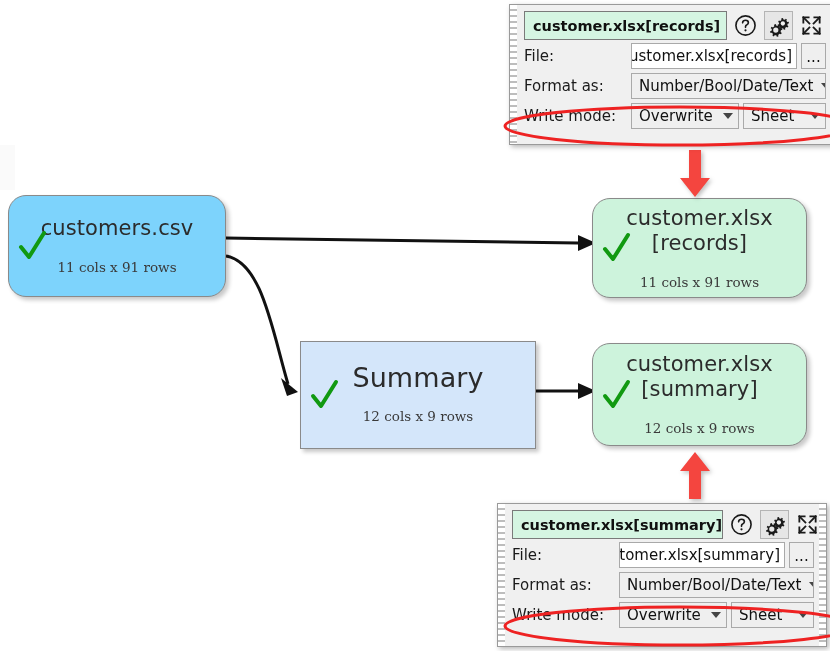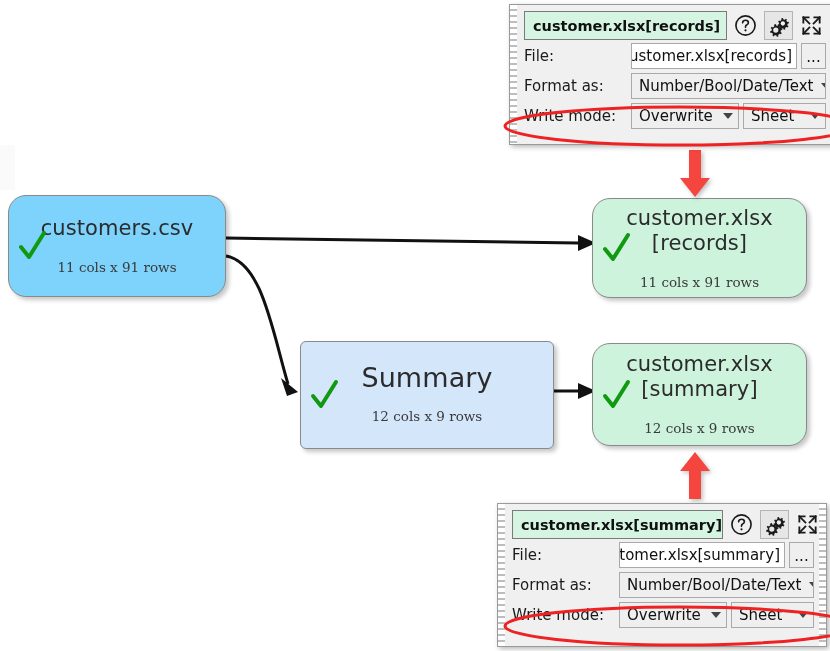--- a/index.html
+++ b/index.html
@@ -78,23 +78,23 @@
     border-radius: 18px;
   }
   #node-records {
     left: 592px; top: 198px;
     width: 215px; height: 100px;
     background: #cdf3dc;
     border-radius: 18px;
   }
   #node-summary {
     left: 300px; top: 341px;
-    width: 254px; height: 108px;
+    width: 236px; height: 108px;
     background: #d4e6fa;
-    border-radius: 6px;
+    border-radius: 0;
   }
   #node-xsummary {
     left: 592px; top: 343px;
     width: 215px; height: 103px;
     background: #cdf3dc;
     border-radius: 18px;
   }
   #node-summary .title { font-size: 27px; }
 
   

